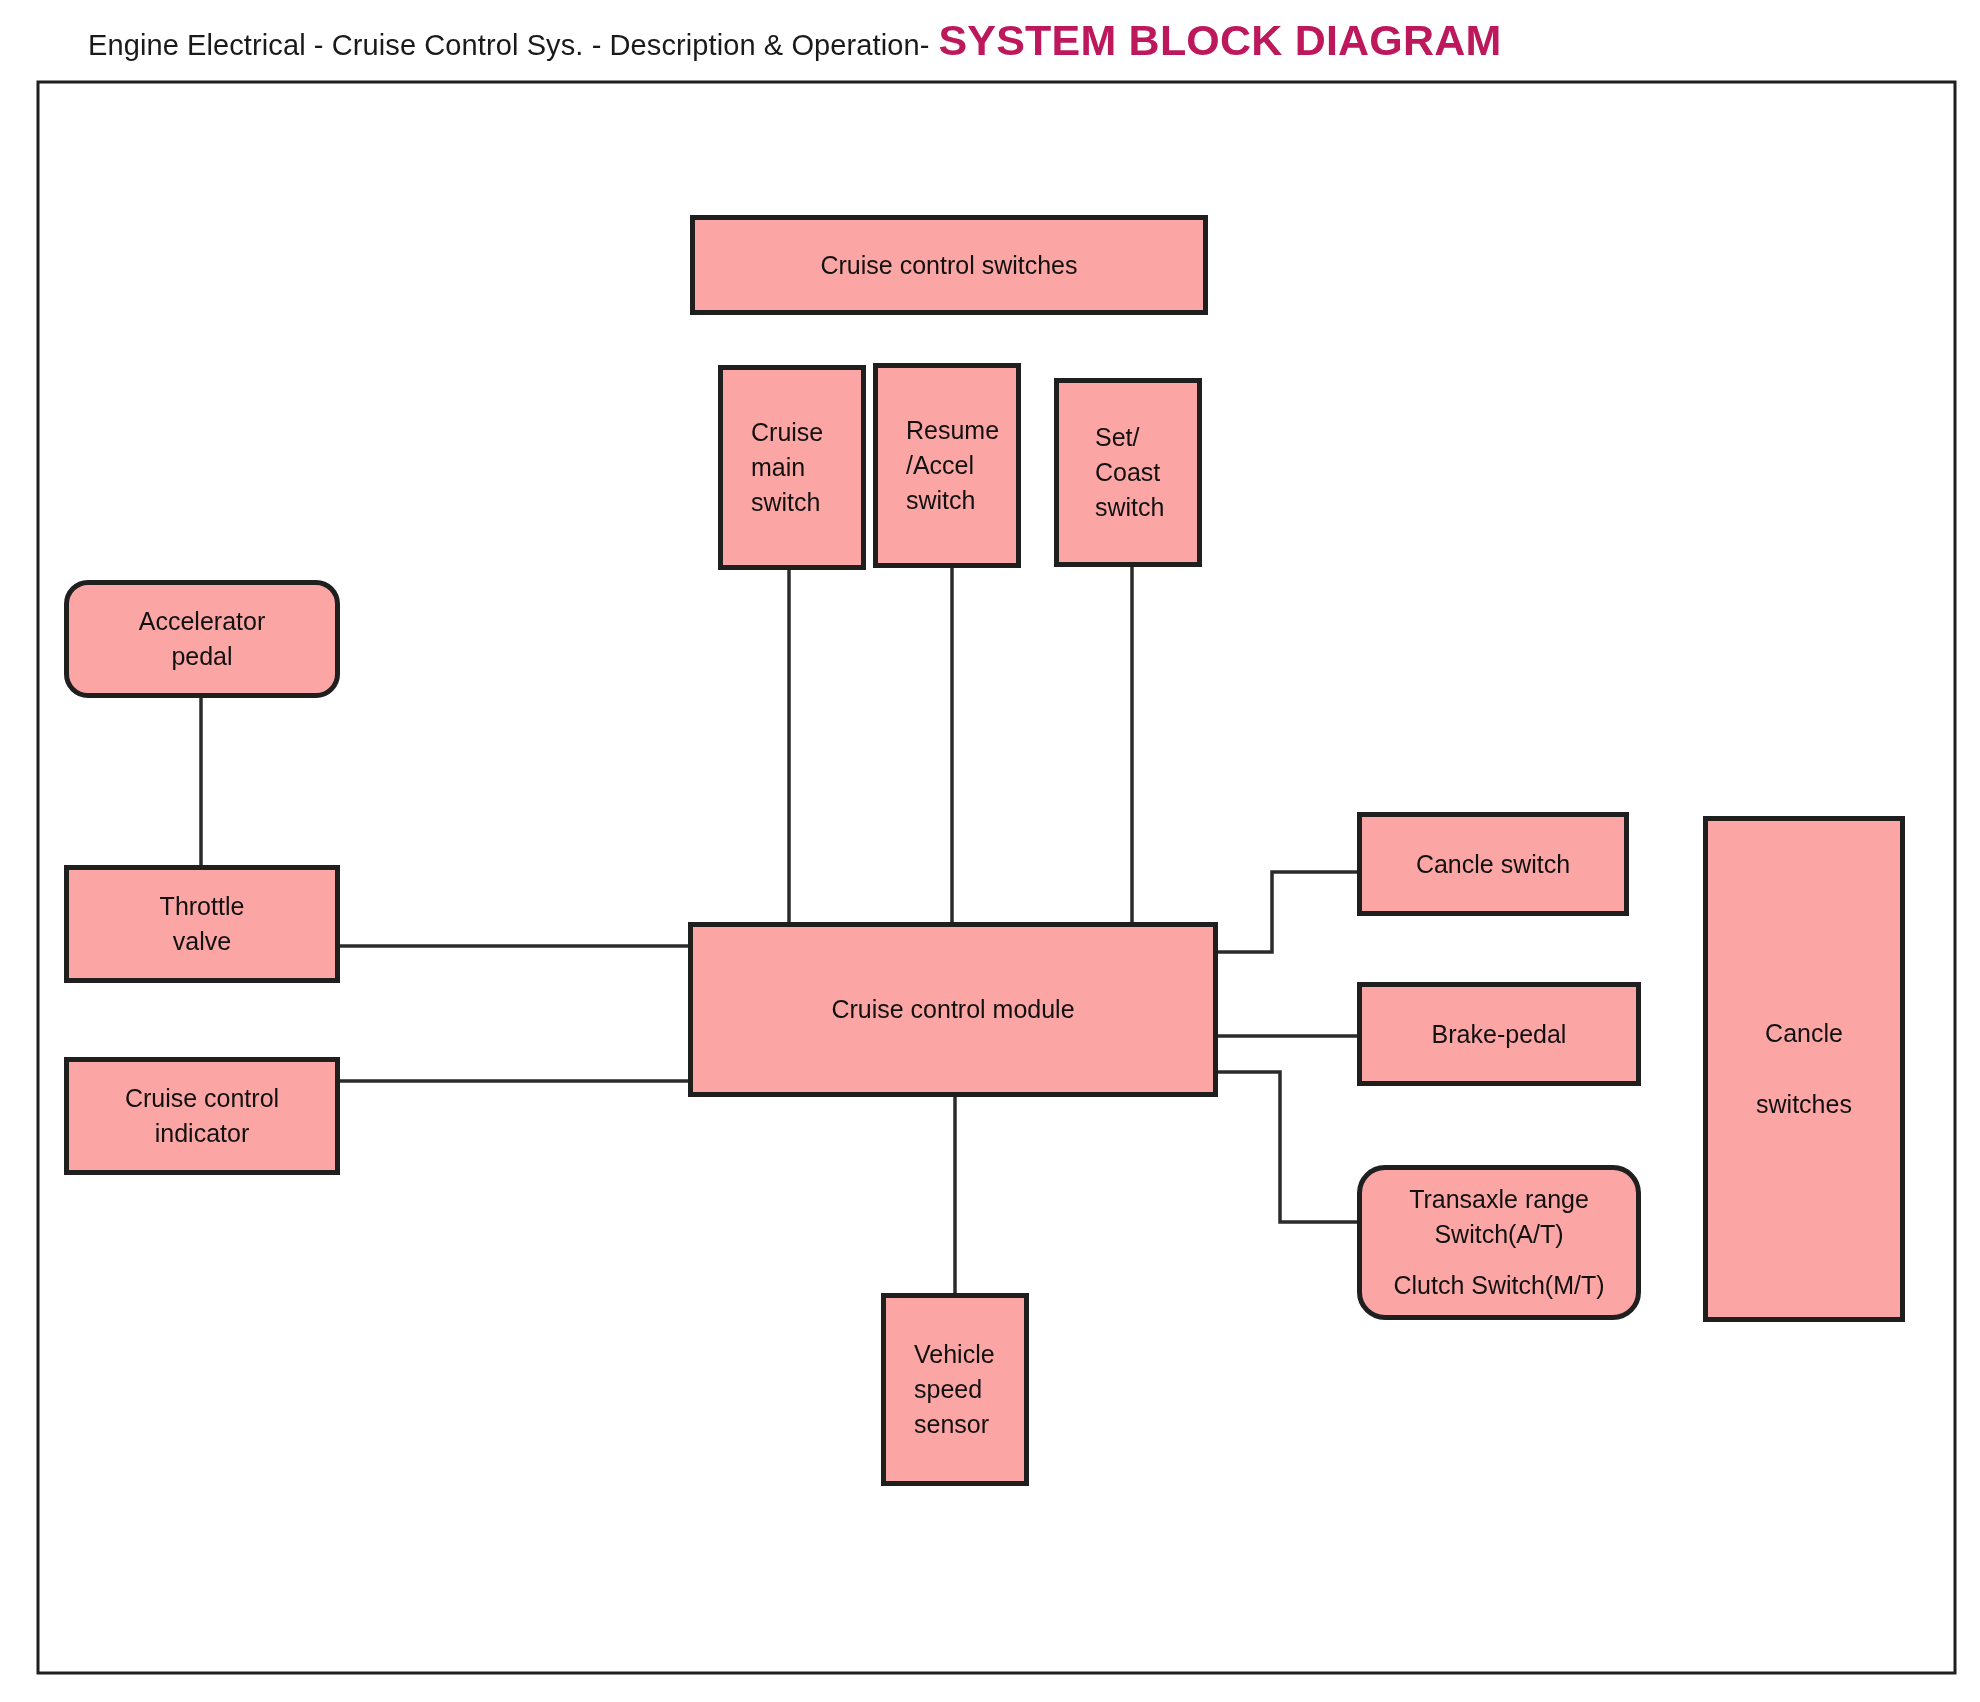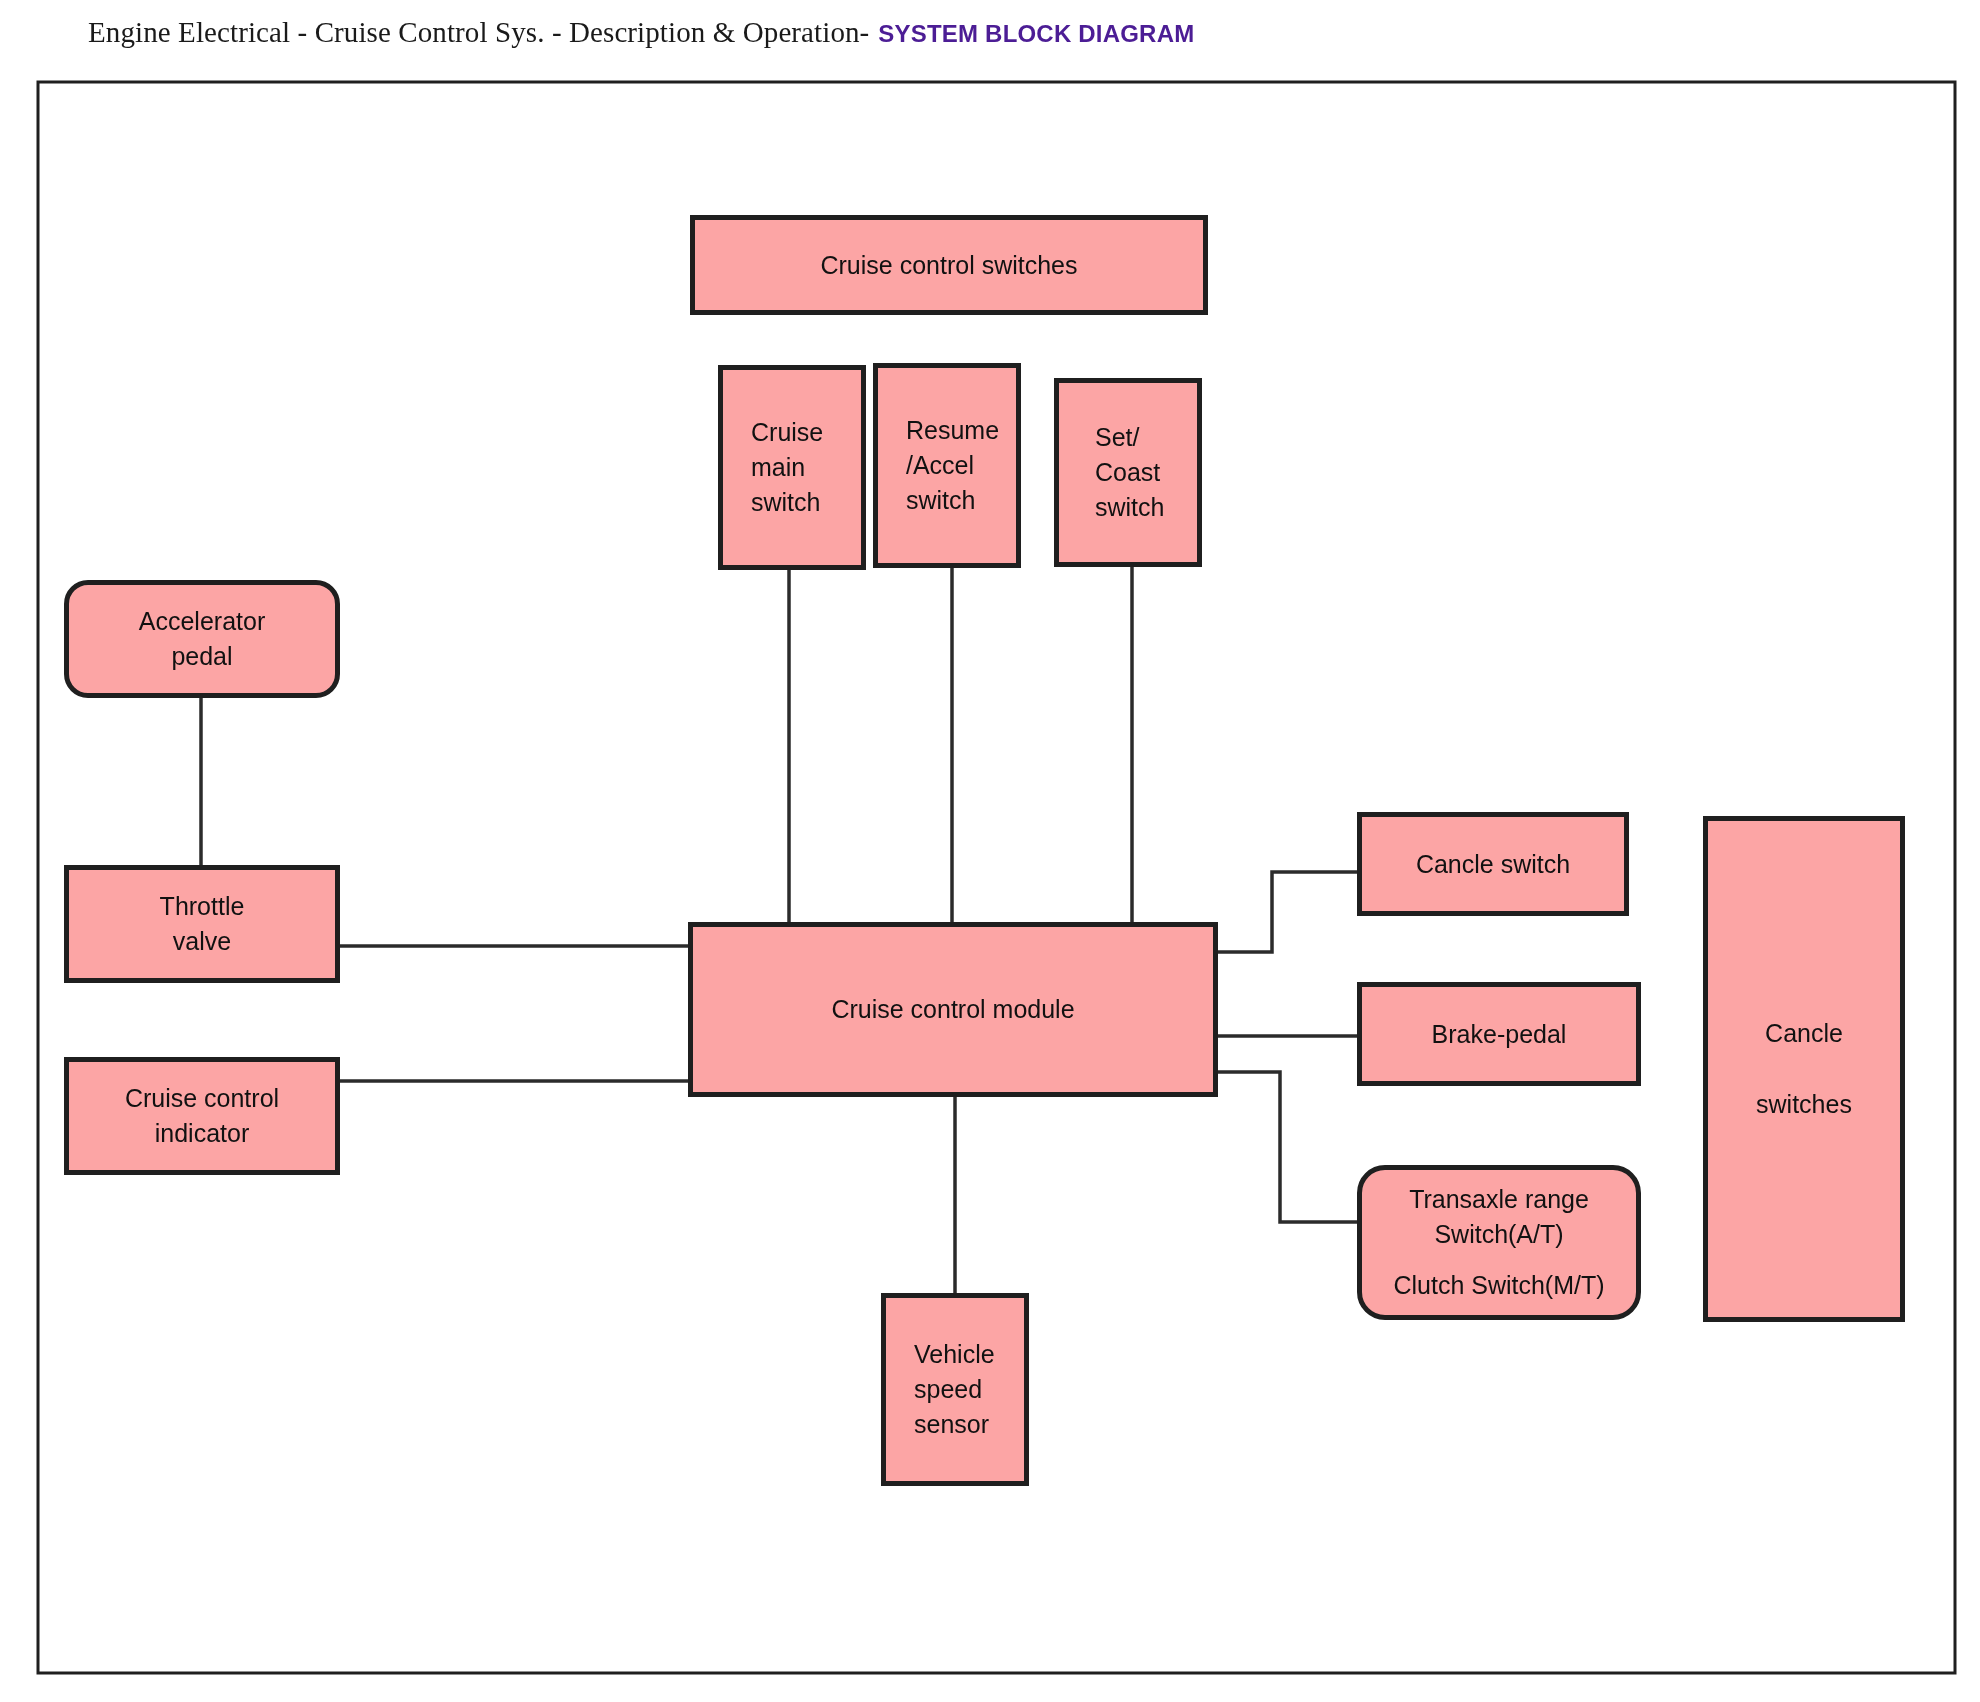--- a/index.html
+++ b/index.html
@@ -29,26 +29,25 @@
     top: 16px;
     height: 46px;
     display: flex;
     align-items: baseline;
     white-space: nowrap;
   }
   #title-main {
     font-size: 29px;
     color: #1a1a1a;
     letter-spacing: 0.1px;
-    font-family: Liberation Serif, serif;
   }
   #title-accent {
-    font-size: 24px;
+    font-size: 43px;
     font-weight: bold;
-    color: #4c1d95;
+    color: #be185d;
     margin-left: 9px;
     letter-spacing: 0.2px;
   }
 
   
   #diagram-svg {
     position: absolute;
     left: 0;
     top: 0;
     width: 1980px;

